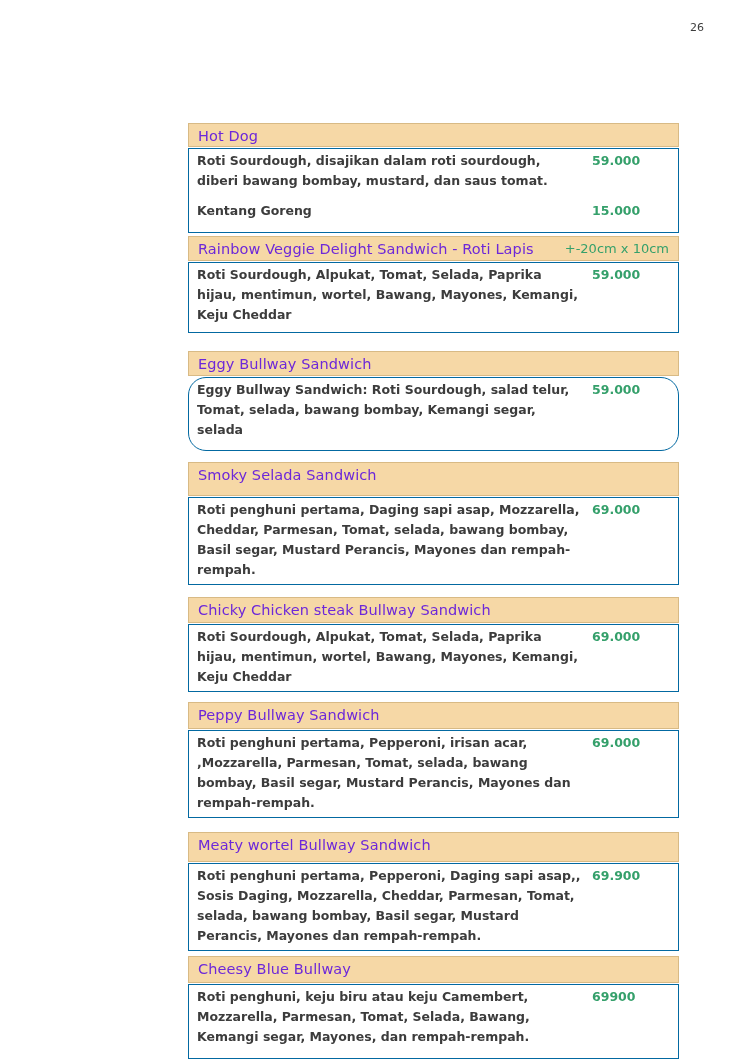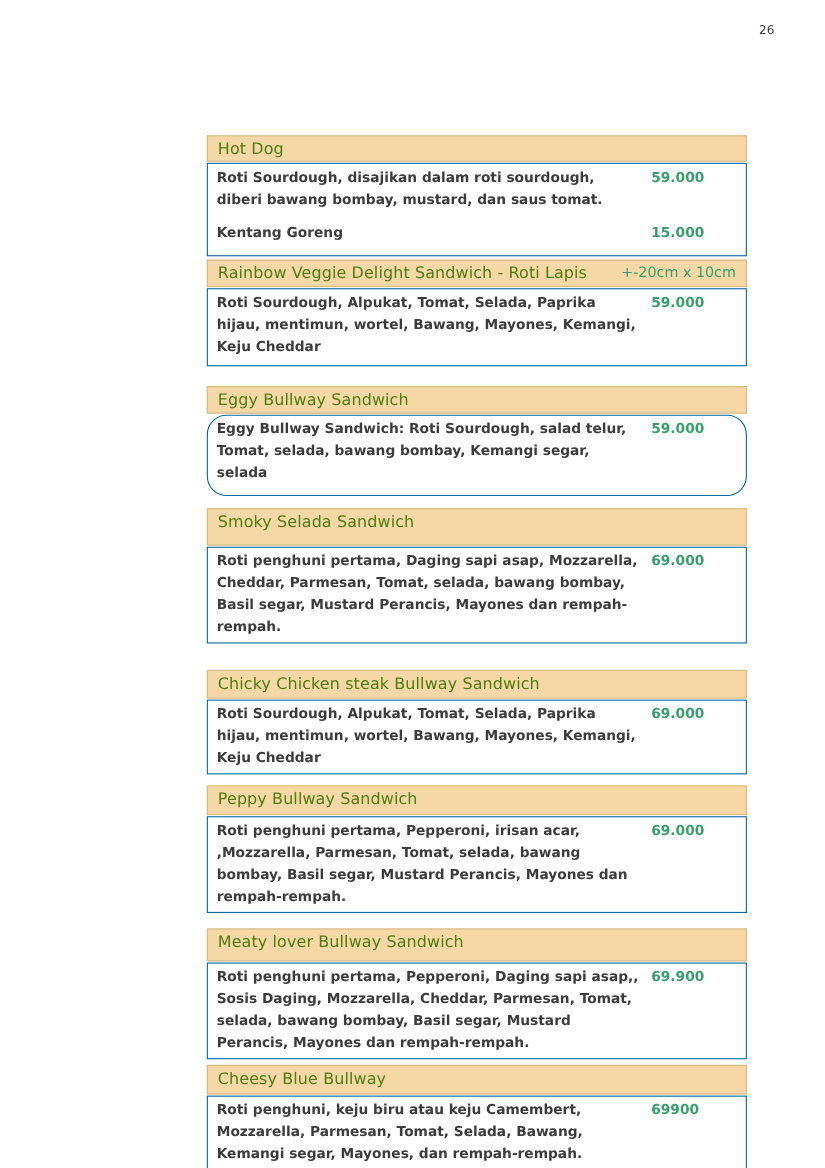--- a/index.html
+++ b/index.html
@@ -19,21 +19,21 @@
   }
   .menu-card { width:491px; }
   .card-header {
     background:#f6d8a6;
     border:1px solid #d8ba85;
     padding:2px 9px 2px 9px;
     display:flex; justify-content:space-between; align-items:flex-start;
     margin-bottom:1px;
   }
   .card-title {
-    font-size:14.5px; color:#4d7c0f; letter-spacing:0.1px;
+    font-size:14.5px; color:#6d28d9; letter-spacing:0.1px;
     line-height:20px;
   }
   .card-dim {
     font-size:13px; color:#35a06b; line-height:20px; white-space:nowrap;
   }
   .card-body {
     background:#ffffff;
     border:1px solid #0369a1;
     padding:2px 0 4px 8px;
     font-weight:bold;
@@ -47,21 +47,21 @@
   .item-price {
     flex:0 0 74px; margin-left:auto; margin-right:12px;
     text-align:left; font-size:12.5px; line-height:20px; color:#35a06b;
     white-space:nowrap;
   }
   
   .s1 .card-header { height:24px; } .s1 .card-body { min-height:85px; }
   .s2 { margin-top:3px; }  .s2 .card-header { height:25px; } .s2 .card-body { min-height:71px; }
   .s3 { margin-top:18px; } .s3 .card-header { height:25px; } .s3 .card-body { min-height:74px;border-radius:18px; }
   .s4 { margin-top:11px; } .s4 .card-header { height:34px; } .s4 .card-body { min-height:80px; }
-  .s5 { margin-top:24px;border-radius:14px; }  .s5 .card-header { height:26px; } .s5 .card-body { min-height:66px; }
+  .s5 { margin-top:12px;border-radius:14px; }  .s5 .card-header { height:26px; } .s5 .card-body { min-height:66px; }
   .s6 { margin-top:10px; } .s6 .card-header { height:27px; } .s6 .card-body { min-height:85px; }
   .s7 { margin-top:14px; } .s7 .card-header { height:30px; } .s7 .card-body { min-height:83px; }
   .s8 { margin-top:5px; }  .s8 .card-header { height:27px; } .s8 .card-body { min-height:75px; }
 </style>
 </head>
 <body>
 
 <div class="page-number">26</div>
 
 <main class="content">
@@ -138,21 +138,21 @@
     <div class="card-body">
       <div class="menu-item">
         <p class="item-desc">Roti penghuni pertama, Pepperoni, irisan acar, ,Mozzarella,  Parmesan, Tomat, selada, bawang bombay, Basil segar, Mustard Perancis, Mayones dan rempah-rempah.</p>
         <span class="item-price">69.000</span>
       </div>
     </div>
   </section>
 
   <section class="menu-card s7">
     <header class="card-header">
-      <span class="card-title">Meaty lover Bullway Sandwich</span>
+      <span class="card-title">Meaty wortel Bullway Sandwich</span>
     </header>
     <div class="card-body">
       <div class="menu-item">
         <p class="item-desc">Roti penghuni pertama, Pepperoni, Daging sapi asap,, Sosis Daging, Mozzarella, Cheddar, Parmesan, Tomat, selada, bawang bombay, Basil segar, Mustard Perancis, Mayones dan rempah-rempah.</p>
         <span class="item-price">69.900</span>
       </div>
     </div>
   </section>
 
   <section class="menu-card s8">

